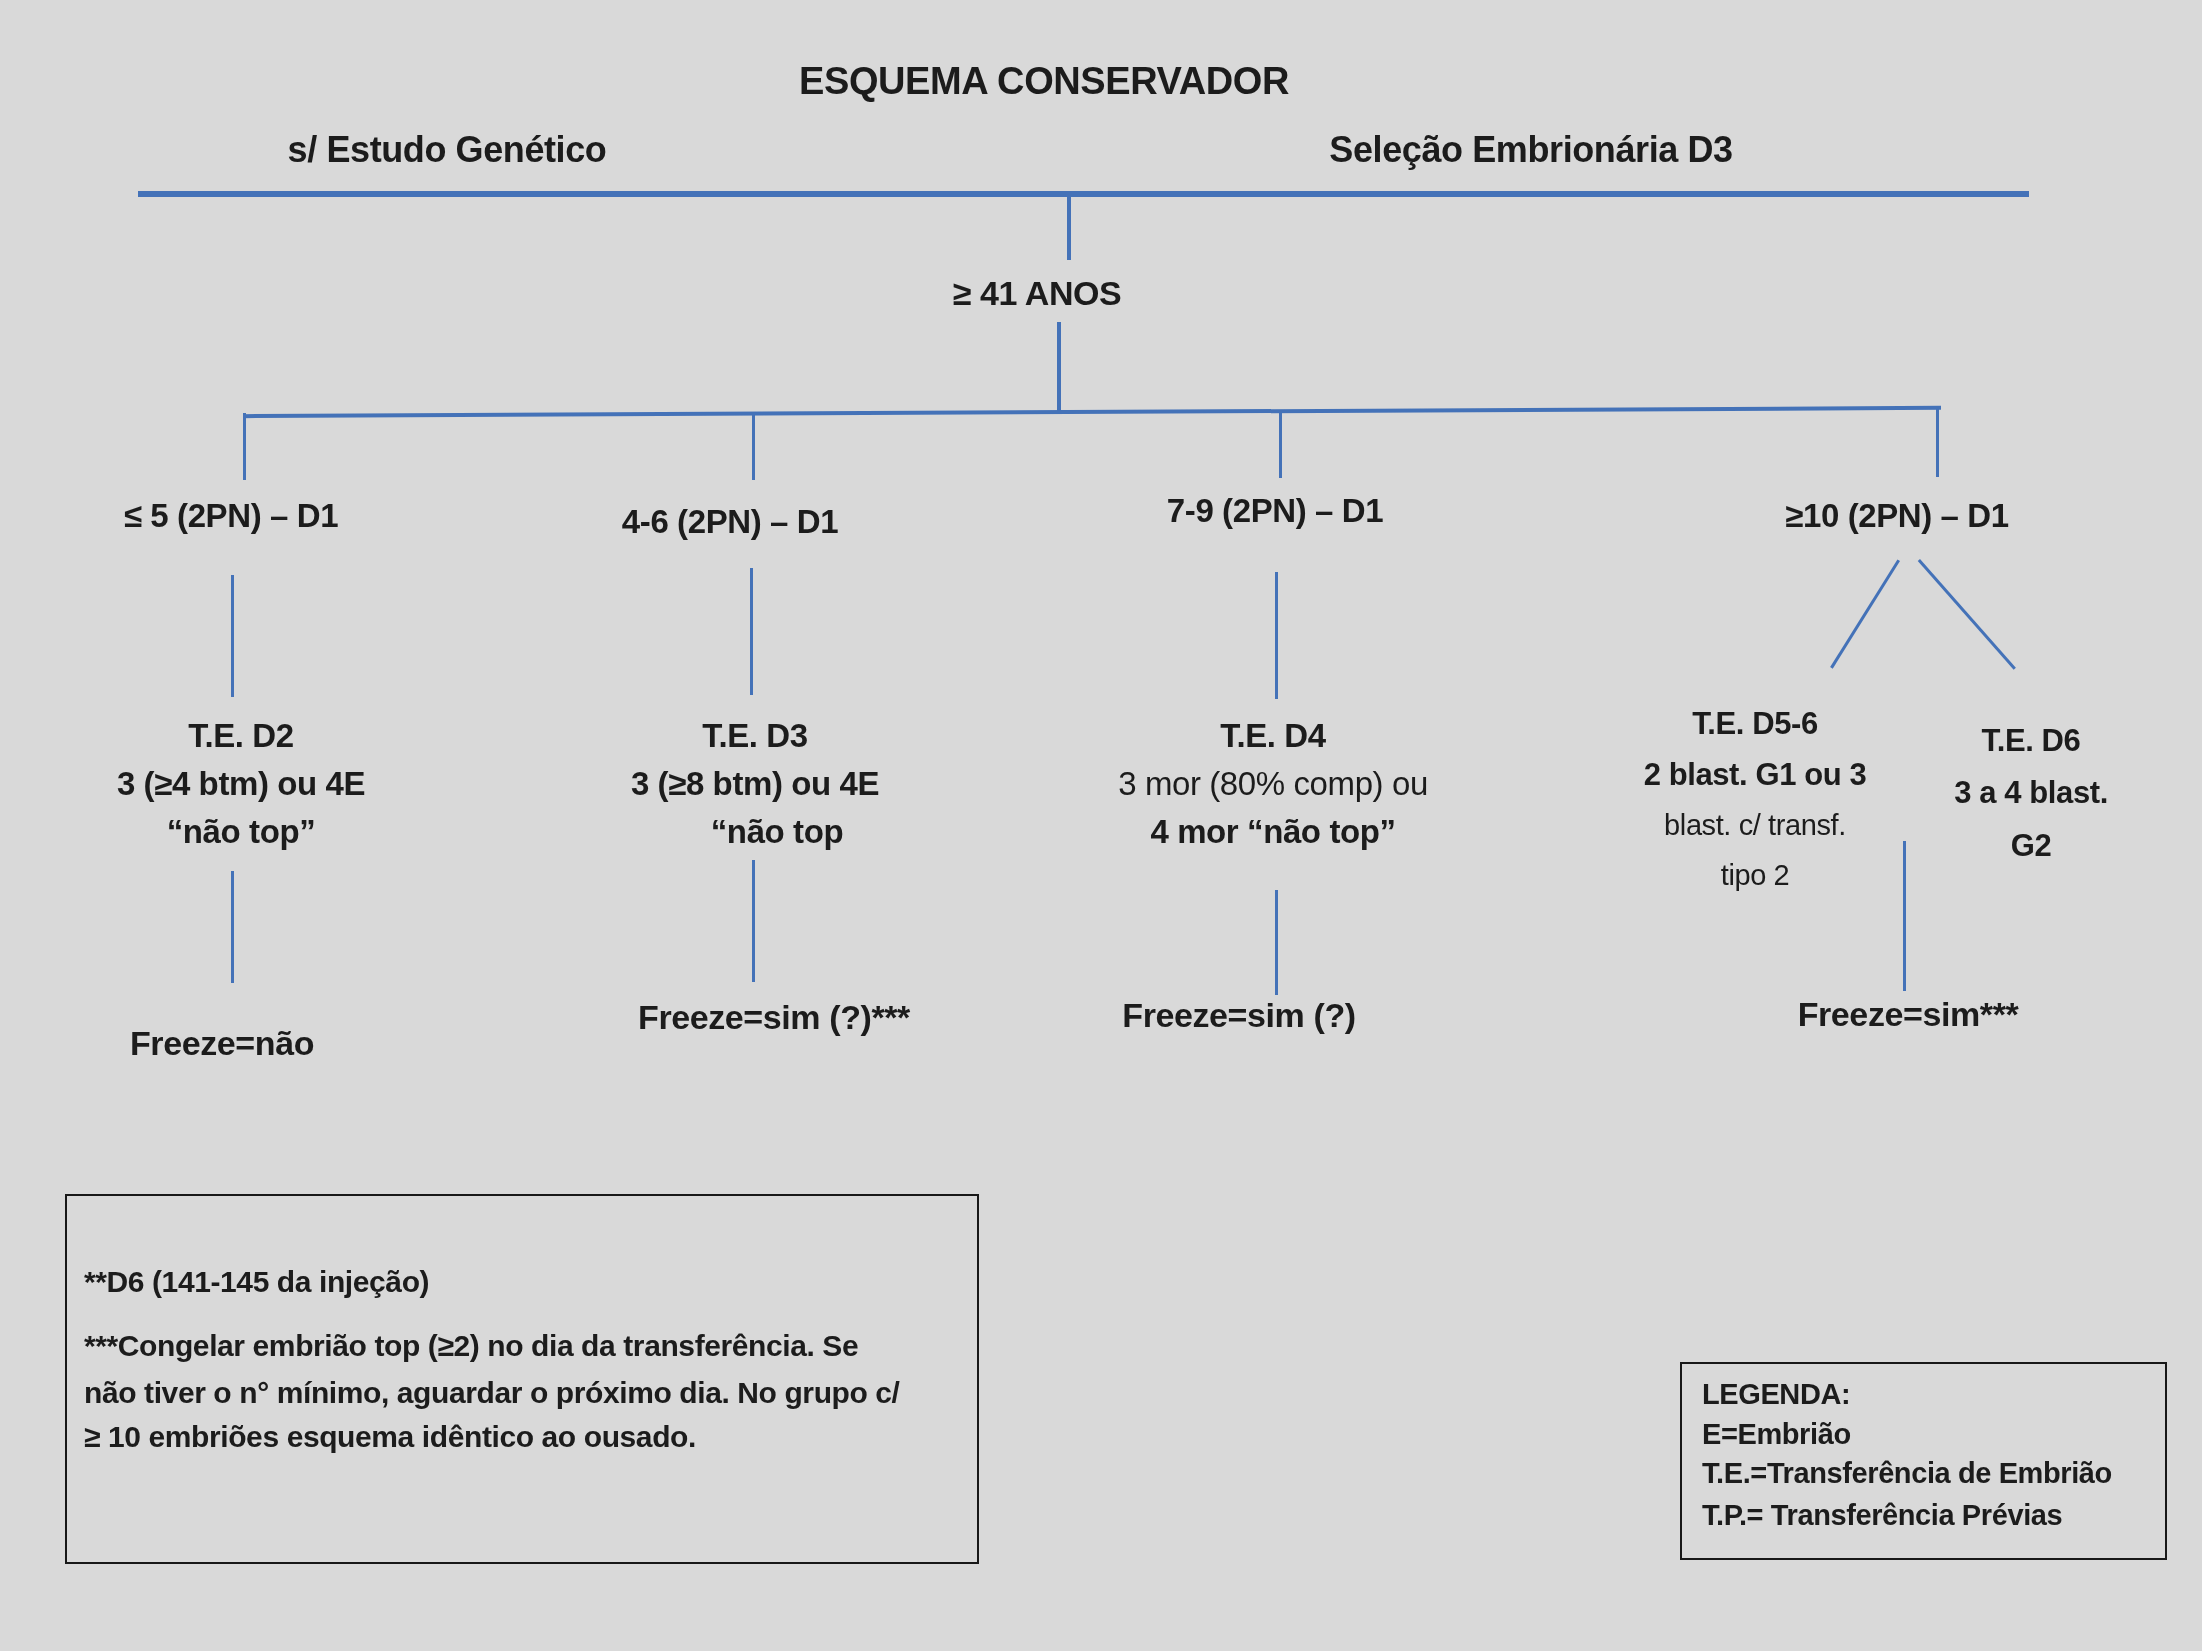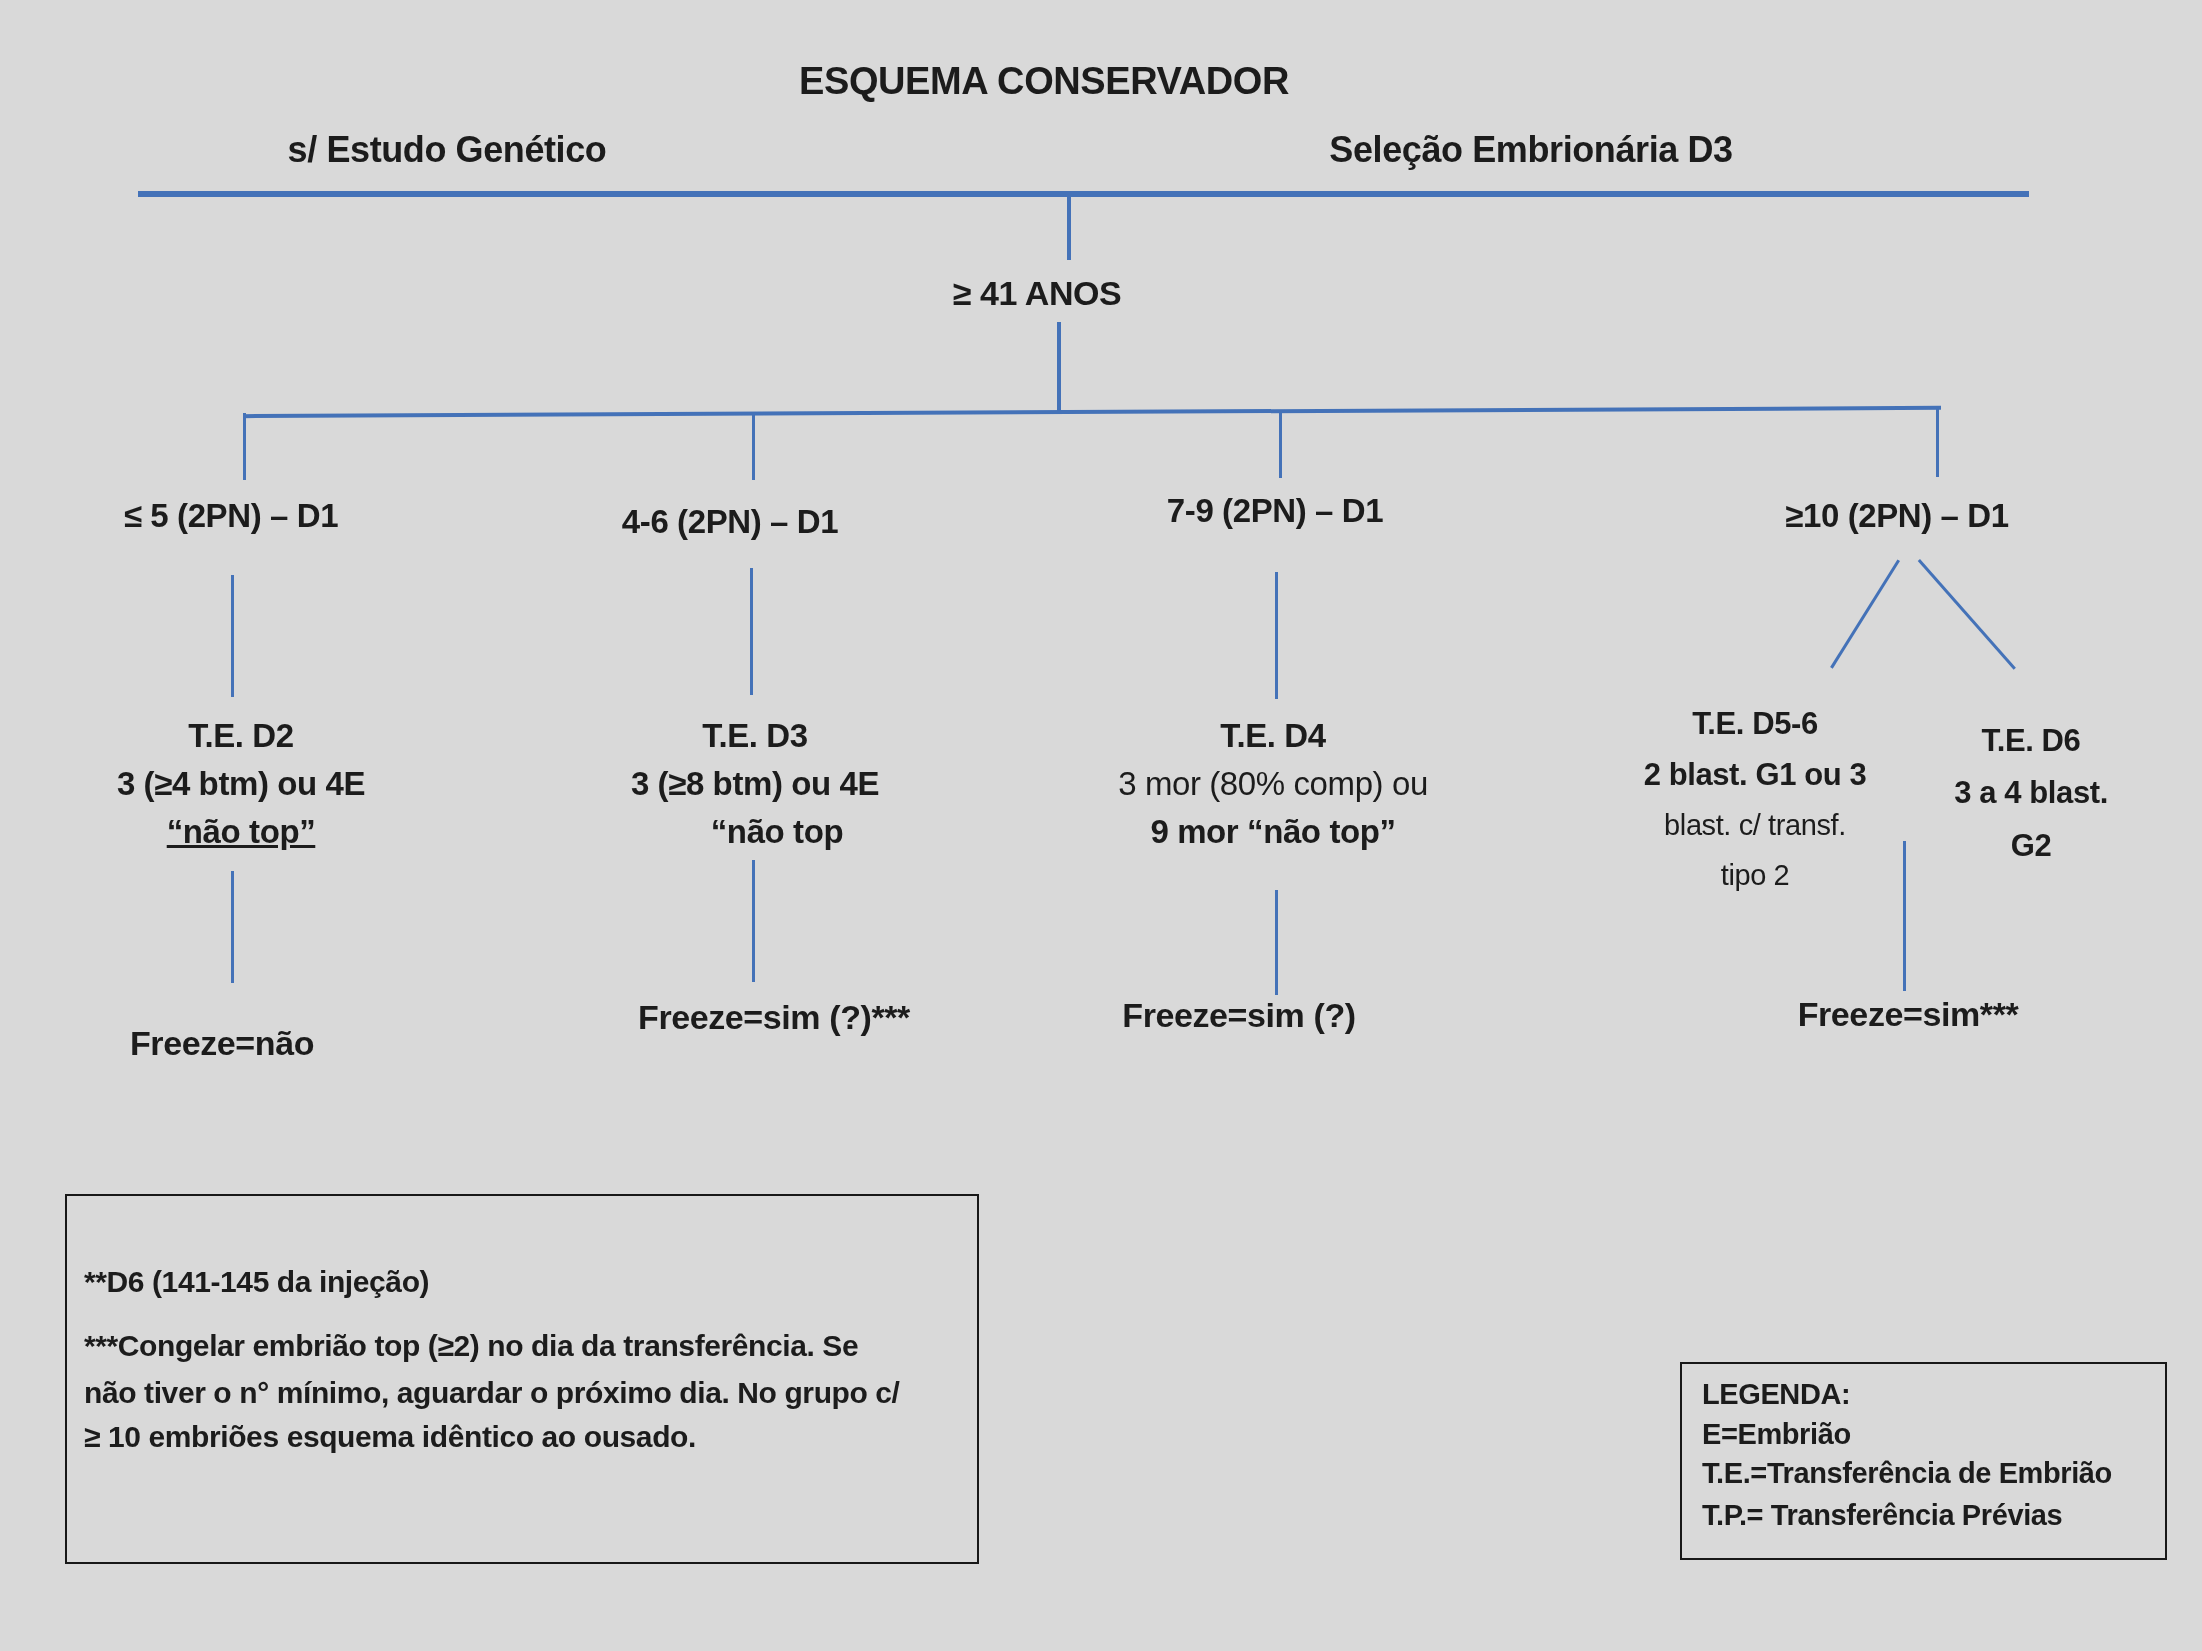--- a/index.html
+++ b/index.html
@@ -47,29 +47,29 @@
   <div class="c" style="left:1897px; top:497px; font-size:33px;">≥10 (2PN) – D1</div>
 
   <div class="vline" style="left:231px; top:575px; width:3.4px; height:122px;"></div>
   <div class="vline" style="left:750px; top:568px; width:3.4px; height:127px;"></div>
   <div class="vline" style="left:1275px; top:572px; width:3.4px; height:127px;"></div>
   <div class="dline" style="left:1900px; top:561px; width:127px; transform:rotate(122deg);"></div>
   <div class="dline" style="left:1920px; top:559px; width:145px; transform:rotate(48.6deg);"></div>
 
   <div class="c" style="left:241px; top:717px; font-size:33px;">T.E. D2</div>
   <div class="c" style="left:241px; top:765px; font-size:33px;">3 (≥4 btm) ou 4E</div>
-  <div class="c" style="left:241px; top:813px; font-size:33px;text-decoration:underline;">“não top”</div>
+  <div class="c" style="left:241px; top:813px; font-size:33px;">“não top”</div>
 
   <div class="c" style="left:755px; top:717px; font-size:33px;">T.E. D3</div>
   <div class="c" style="left:755px; top:765px; font-size:33px;">3 (≥8 btm) ou 4E</div>
   <div class="c" style="left:755px; top:813px; font-size:33px;margin-left:22px;">“não top</div>
 
   <div class="c" style="left:1273px; top:717px; font-size:33px;">T.E. D4</div>
   <div class="c" style="left:1273px; top:765px; font-size:33px; font-weight:normal;">3 mor (80% comp) ou</div>
-  <div class="c" style="left:1273px; top:813px; font-size:33px;">9 mor “não top”</div>
+  <div class="c" style="left:1273px; top:813px; font-size:33px;">4 mor “não top”</div>
 
   <div class="c" style="left:1755px; top:706px; font-size:31px;">T.E. D5-6</div>
   <div class="c" style="left:1755px; top:757px; font-size:31px;">2 blast. G1 ou 3</div>
   <div class="c" style="left:1755px; top:809px; font-size:29px; font-weight:normal;">blast. c/ transf.</div>
   <div class="c" style="left:1755px; top:859px; font-size:29px; font-weight:normal;">tipo 2</div>
 
   <div class="c" style="left:2031px; top:723px; font-size:31px;">T.E. D6</div>
   <div class="c" style="left:2031px; top:775px; font-size:31px;">3 a 4 blast.</div>
   <div class="c" style="left:2031px; top:828px; font-size:31px;">G2</div>
 

